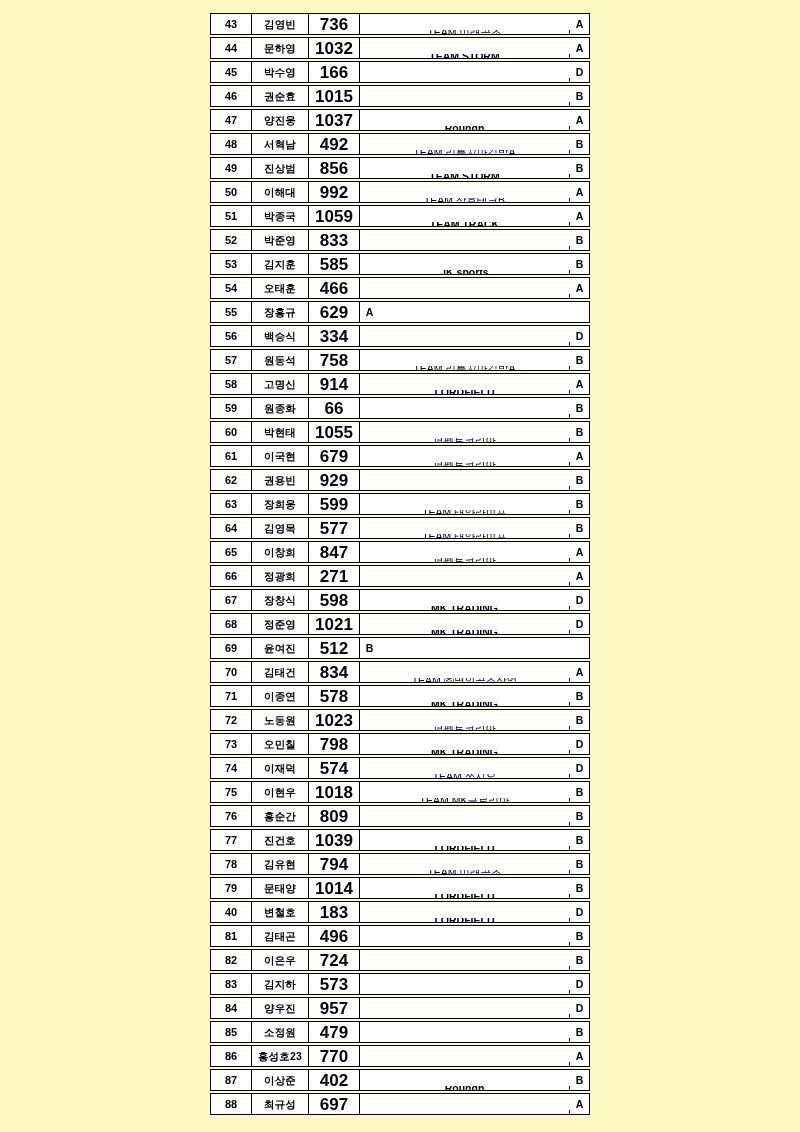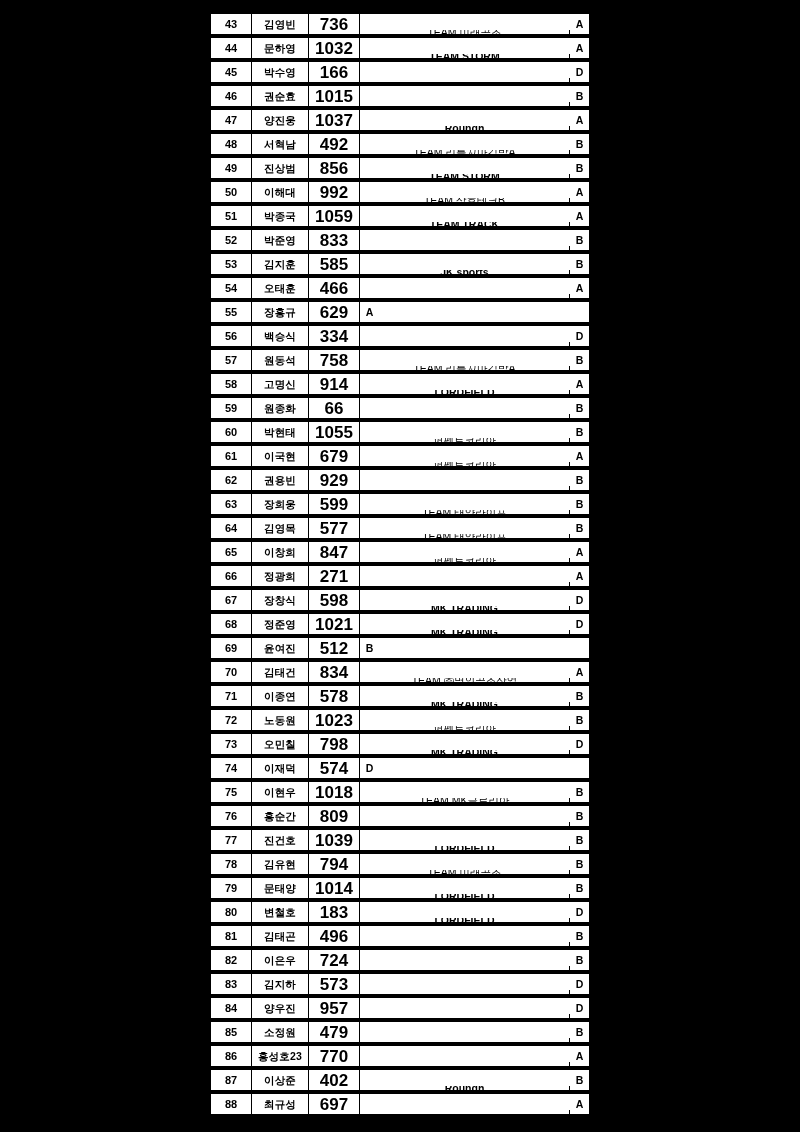--- a/index.html
+++ b/index.html
@@ -8,21 +8,21 @@
     background: #ffffff;
     width: 800px;
     height: 1132px;
     font-family: "Liberation Sans", "DejaVu Sans", sans-serif;
     color: #000000;
   }
   .page {
     position: relative;
     width: 800px;
     height: 1132px;
-    background: #000000;
+    background: #fef9c3;
     overflow: hidden;
   }
   .table {
     position: absolute;
     left: 210px;
     top: 13px;
     width: 380px;
     display: flex;
     flex-direction: column;
   }
@@ -326,20 +326,21 @@
     <div class="cell c-name">오민칠</div>
     <div class="cell c-id">798</div>
     <div class="cell c-team bold">MK TRADING</div>
     <div class="cell c-grp">D</div>
   </div>
 
   <div class="row">
     <div class="cell c-no">74</div>
     <div class="cell c-name">이재덕</div>
     <div class="cell c-id">574</div>
+    <div class="cell c-team">TEAM 쏘시오</div>
     <div class="cell c-grp">D</div>
   </div>
 
   <div class="row">
     <div class="cell c-no">75</div>
     <div class="cell c-name">이현우</div>
     <div class="cell c-id">1018</div>
     <div class="cell c-team">TEAM MK글로리아</div>
     <div class="cell c-grp">B</div>
   </div>
@@ -370,21 +371,21 @@
 
   <div class="row">
     <div class="cell c-no">79</div>
     <div class="cell c-name">문태양</div>
     <div class="cell c-id">1014</div>
     <div class="cell c-team bold">LORDFIELD</div>
     <div class="cell c-grp">B</div>
   </div>
 
   <div class="row">
-    <div class="cell c-no">80</div>
+    <div class="cell c-no">40</div>
     <div class="cell c-name">변철호</div>
     <div class="cell c-id">183</div>
     <div class="cell c-team bold">LORDFIELD</div>
     <div class="cell c-grp">D</div>
   </div>
 
   <div class="row">
     <div class="cell c-no">81</div>
     <div class="cell c-name">김태곤</div>
     <div class="cell c-id">496</div>

